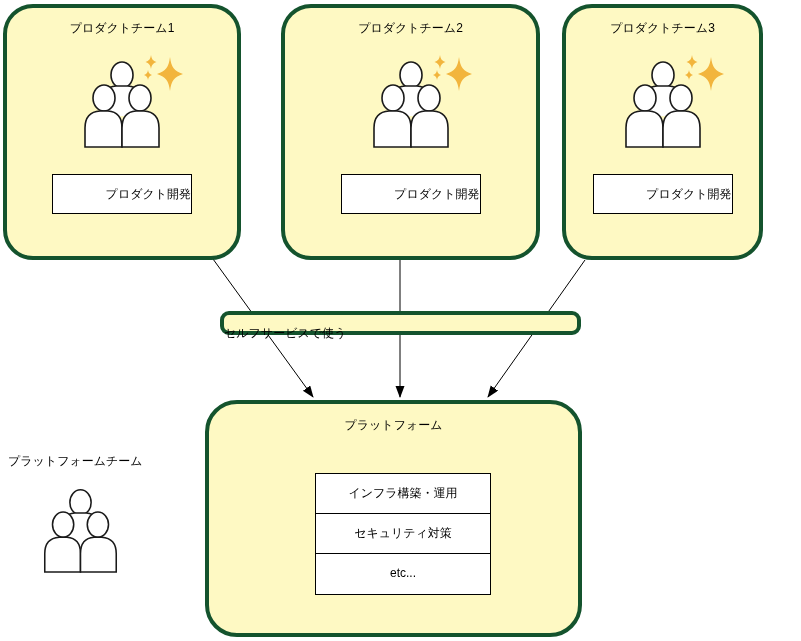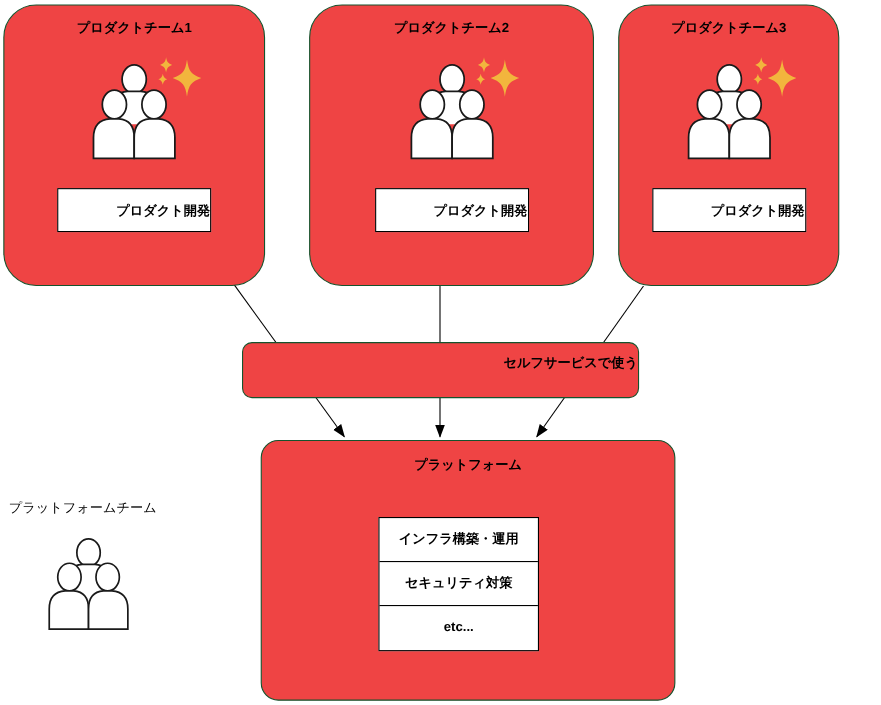--- a/index.html
+++ b/index.html
@@ -17,24 +17,23 @@
     overflow: hidden;
   }
   .connector-layer {
     position: absolute;
     left: 0; top: 0;
     width: 801px; height: 641px;
     z-index: 0;
   }
   .node {
     position: absolute;
-    background: #ef4444;
-    border: 1px solid #14532d;
+    background: #fef9c3;
+    border: 4px solid #14532d;
     z-index: 2;
-    font-weight: bold;
   }
   .team-box {
     border-radius: 30px;
     width: 238px;
     height: 256px;
   }
   .team-title {
     position: absolute;
     top: 13px;
     left: 0;
@@ -59,46 +58,45 @@
     height: 40px;
     border: 1px solid #000000;
     background: #ffffff;
     text-align: right;
     line-height: 38px;
   }
   .self-service-box {
     left: 220px;
     top: 311px;
     width: 361px;
-    height: 51px;
+    height: 24px;
     border-radius: 9px;
-    text-align: right;
+    text-align: left;
     line-height: 36px;
   }
   .platform-box {
     left: 205px;
     top: 400px;
     width: 377px;
     height: 237px;
-    border-radius: 16px;
-    margin-left: 32px;
+    border-radius: 32px;
   }
   .platform-title {
     position: absolute;
     top: 14px;
     left: 0;
     width: 100%;
     text-align: center;
     line-height: 15px;
   }
   .platform-table {
     position: absolute;
     left: 106px;
     top: 69px;
-    width: 146px;
+    width: 176px;
     border: 1px solid #000000;
     background: #ffffff;
   }
   .platform-table .row {
     height: 40px;
     line-height: 39px;
     text-align: center;
     border-bottom: 1px solid #000000;
   }
   .platform-table .row:last-child { border-bottom: none; }

